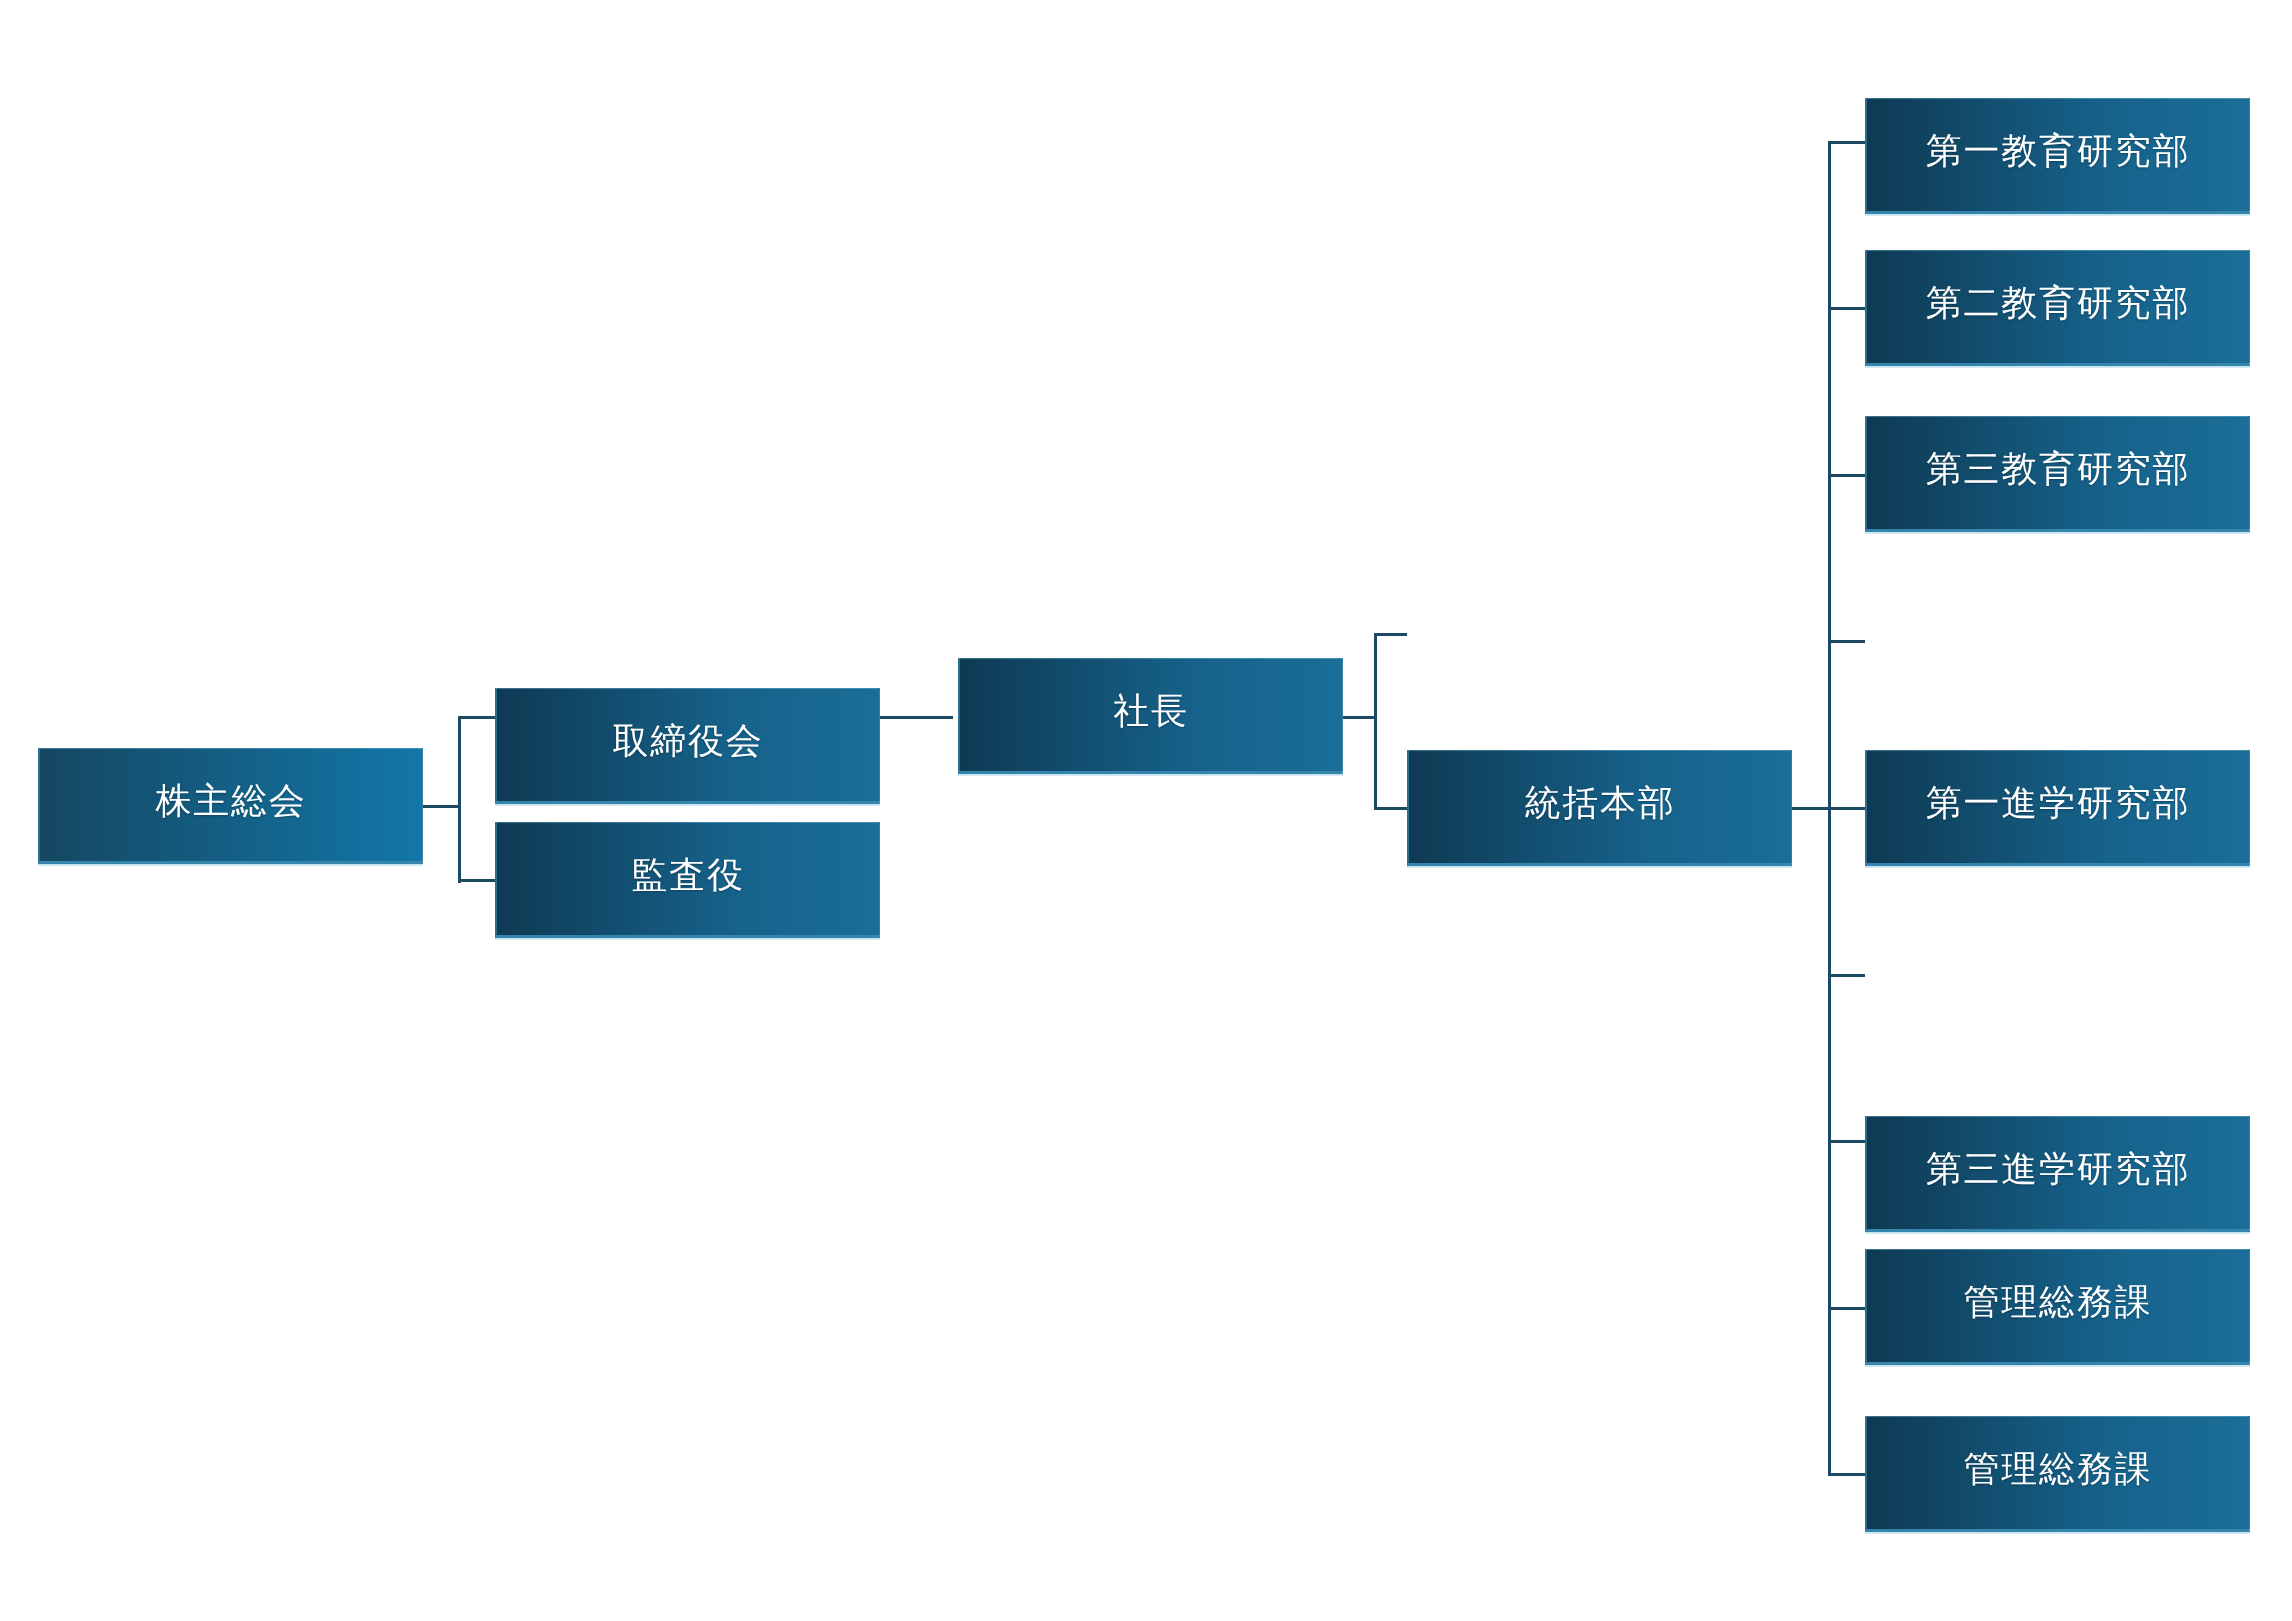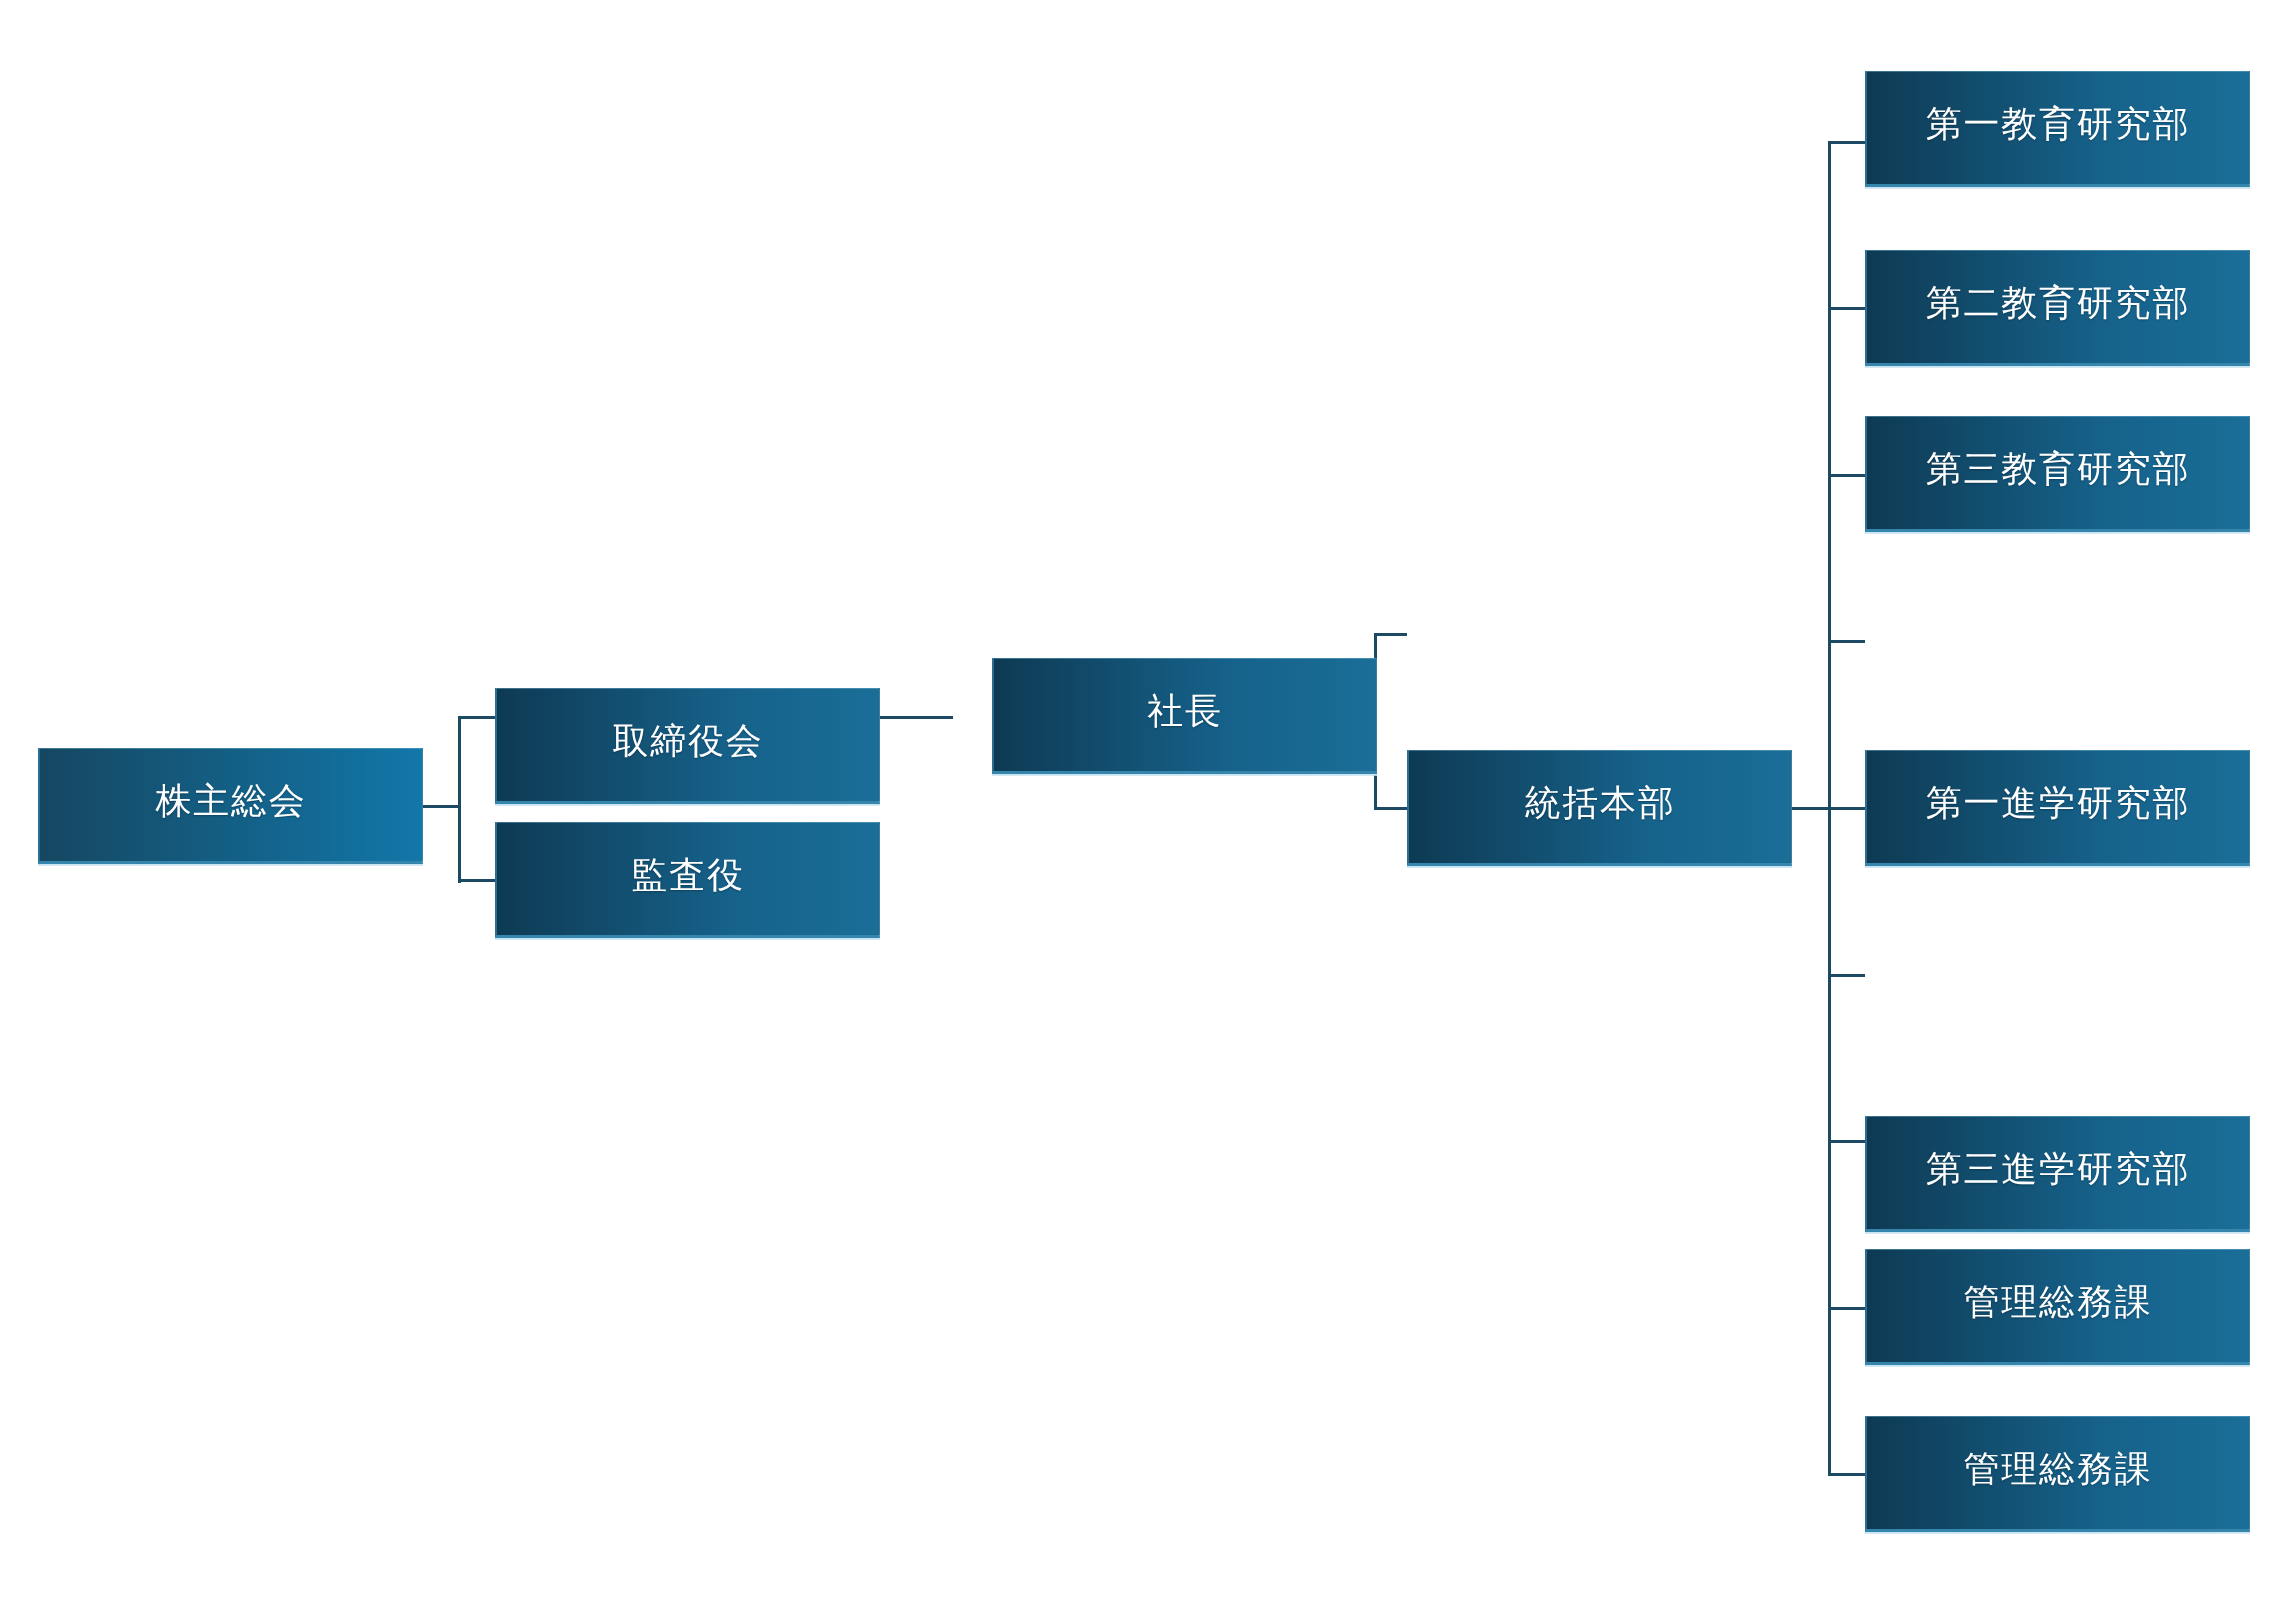--- a/index.html
+++ b/index.html
@@ -89,27 +89,27 @@
 
   <div class="node root" style="left:38px;top:748px">
     <span class="node-label">株主総会</span>
   </div>
   <div class="node" style="left:495px;top:688px">
     <span class="node-label">取締役会</span>
   </div>
   <div class="node" style="left:495px;top:822px">
     <span class="node-label">監査役</span>
   </div>
-  <div class="node" style="left:992px;top:658px">
+  <div class="node" style="left:958px;top:658px">
     <span class="node-label">社長</span>
   </div>
   <div class="node" style="left:1407px;top:750px">
     <span class="node-label">統括本部</span>
   </div>
-  <div class="node" style="left:1865px;top:71px">
+  <div class="node" style="left:1865px;top:98px">
     <span class="node-label">第一教育研究部</span>
   </div>
   <div class="node" style="left:1865px;top:250px">
     <span class="node-label">第二教育研究部</span>
   </div>
   <div class="node" style="left:1865px;top:416px">
     <span class="node-label">第三教育研究部</span>
   </div>
   <div class="node" style="left:1865px;top:750px">
     <span class="node-label">第一進学研究部</span>

